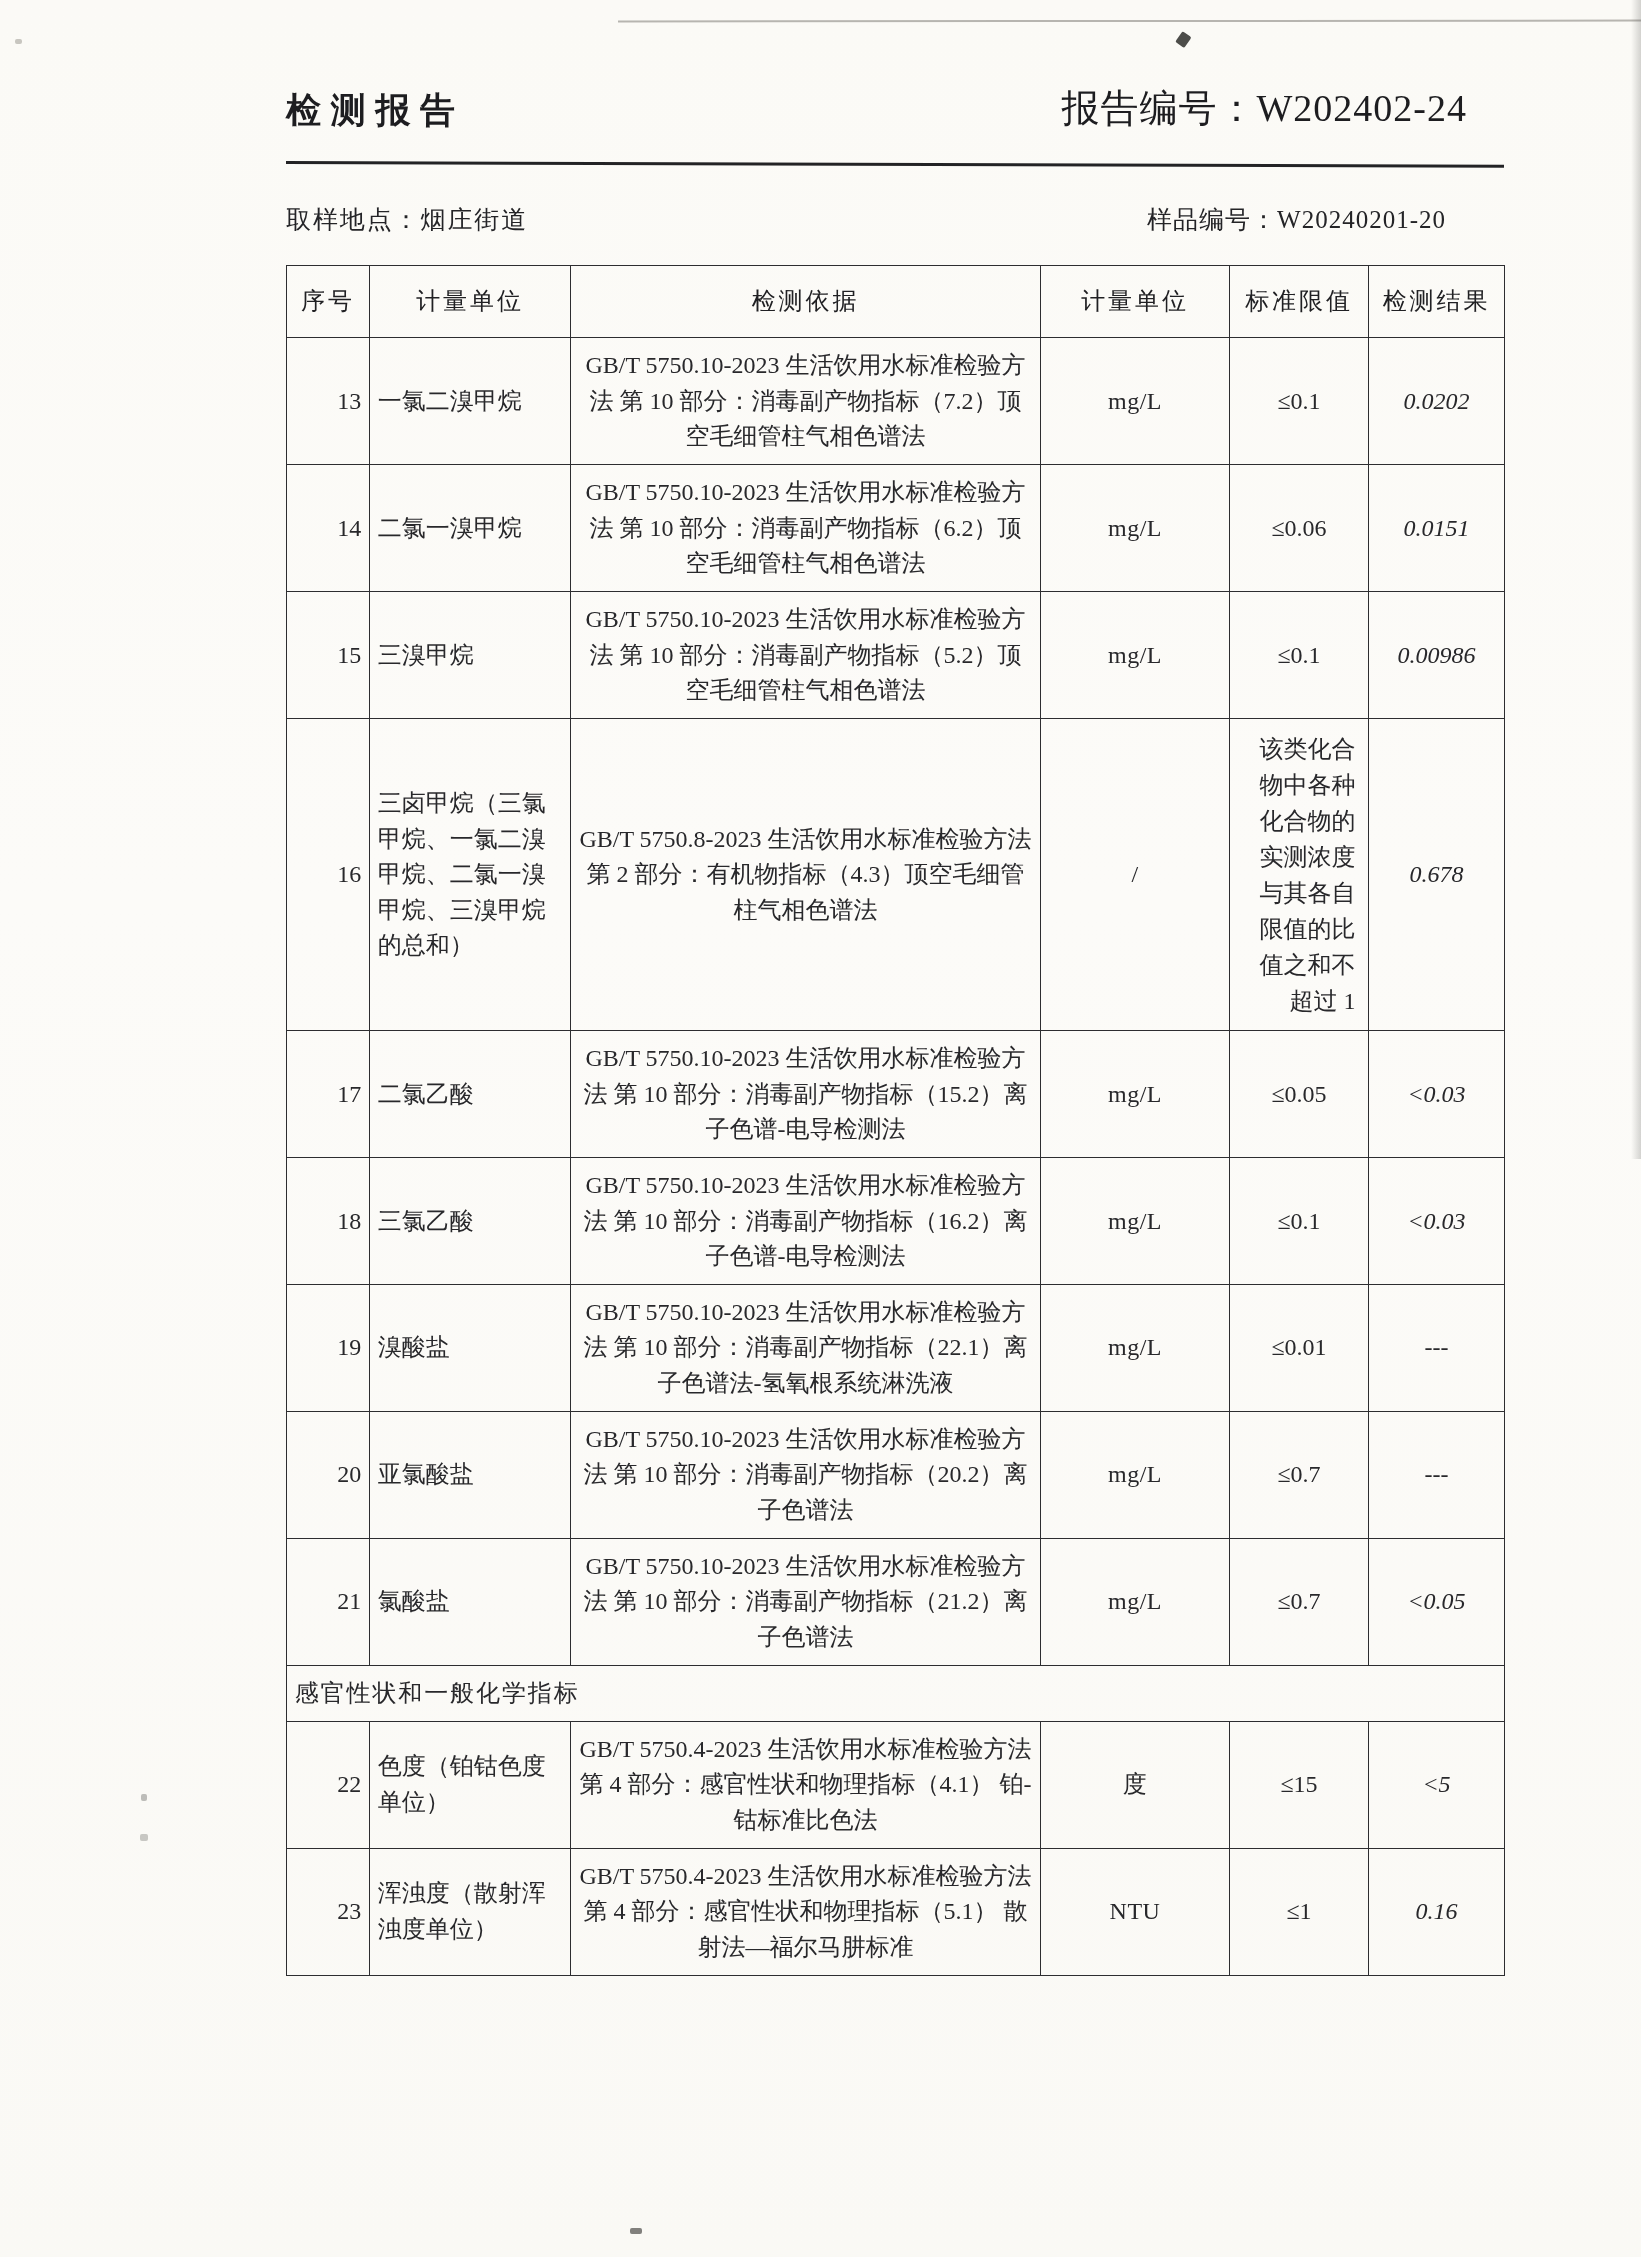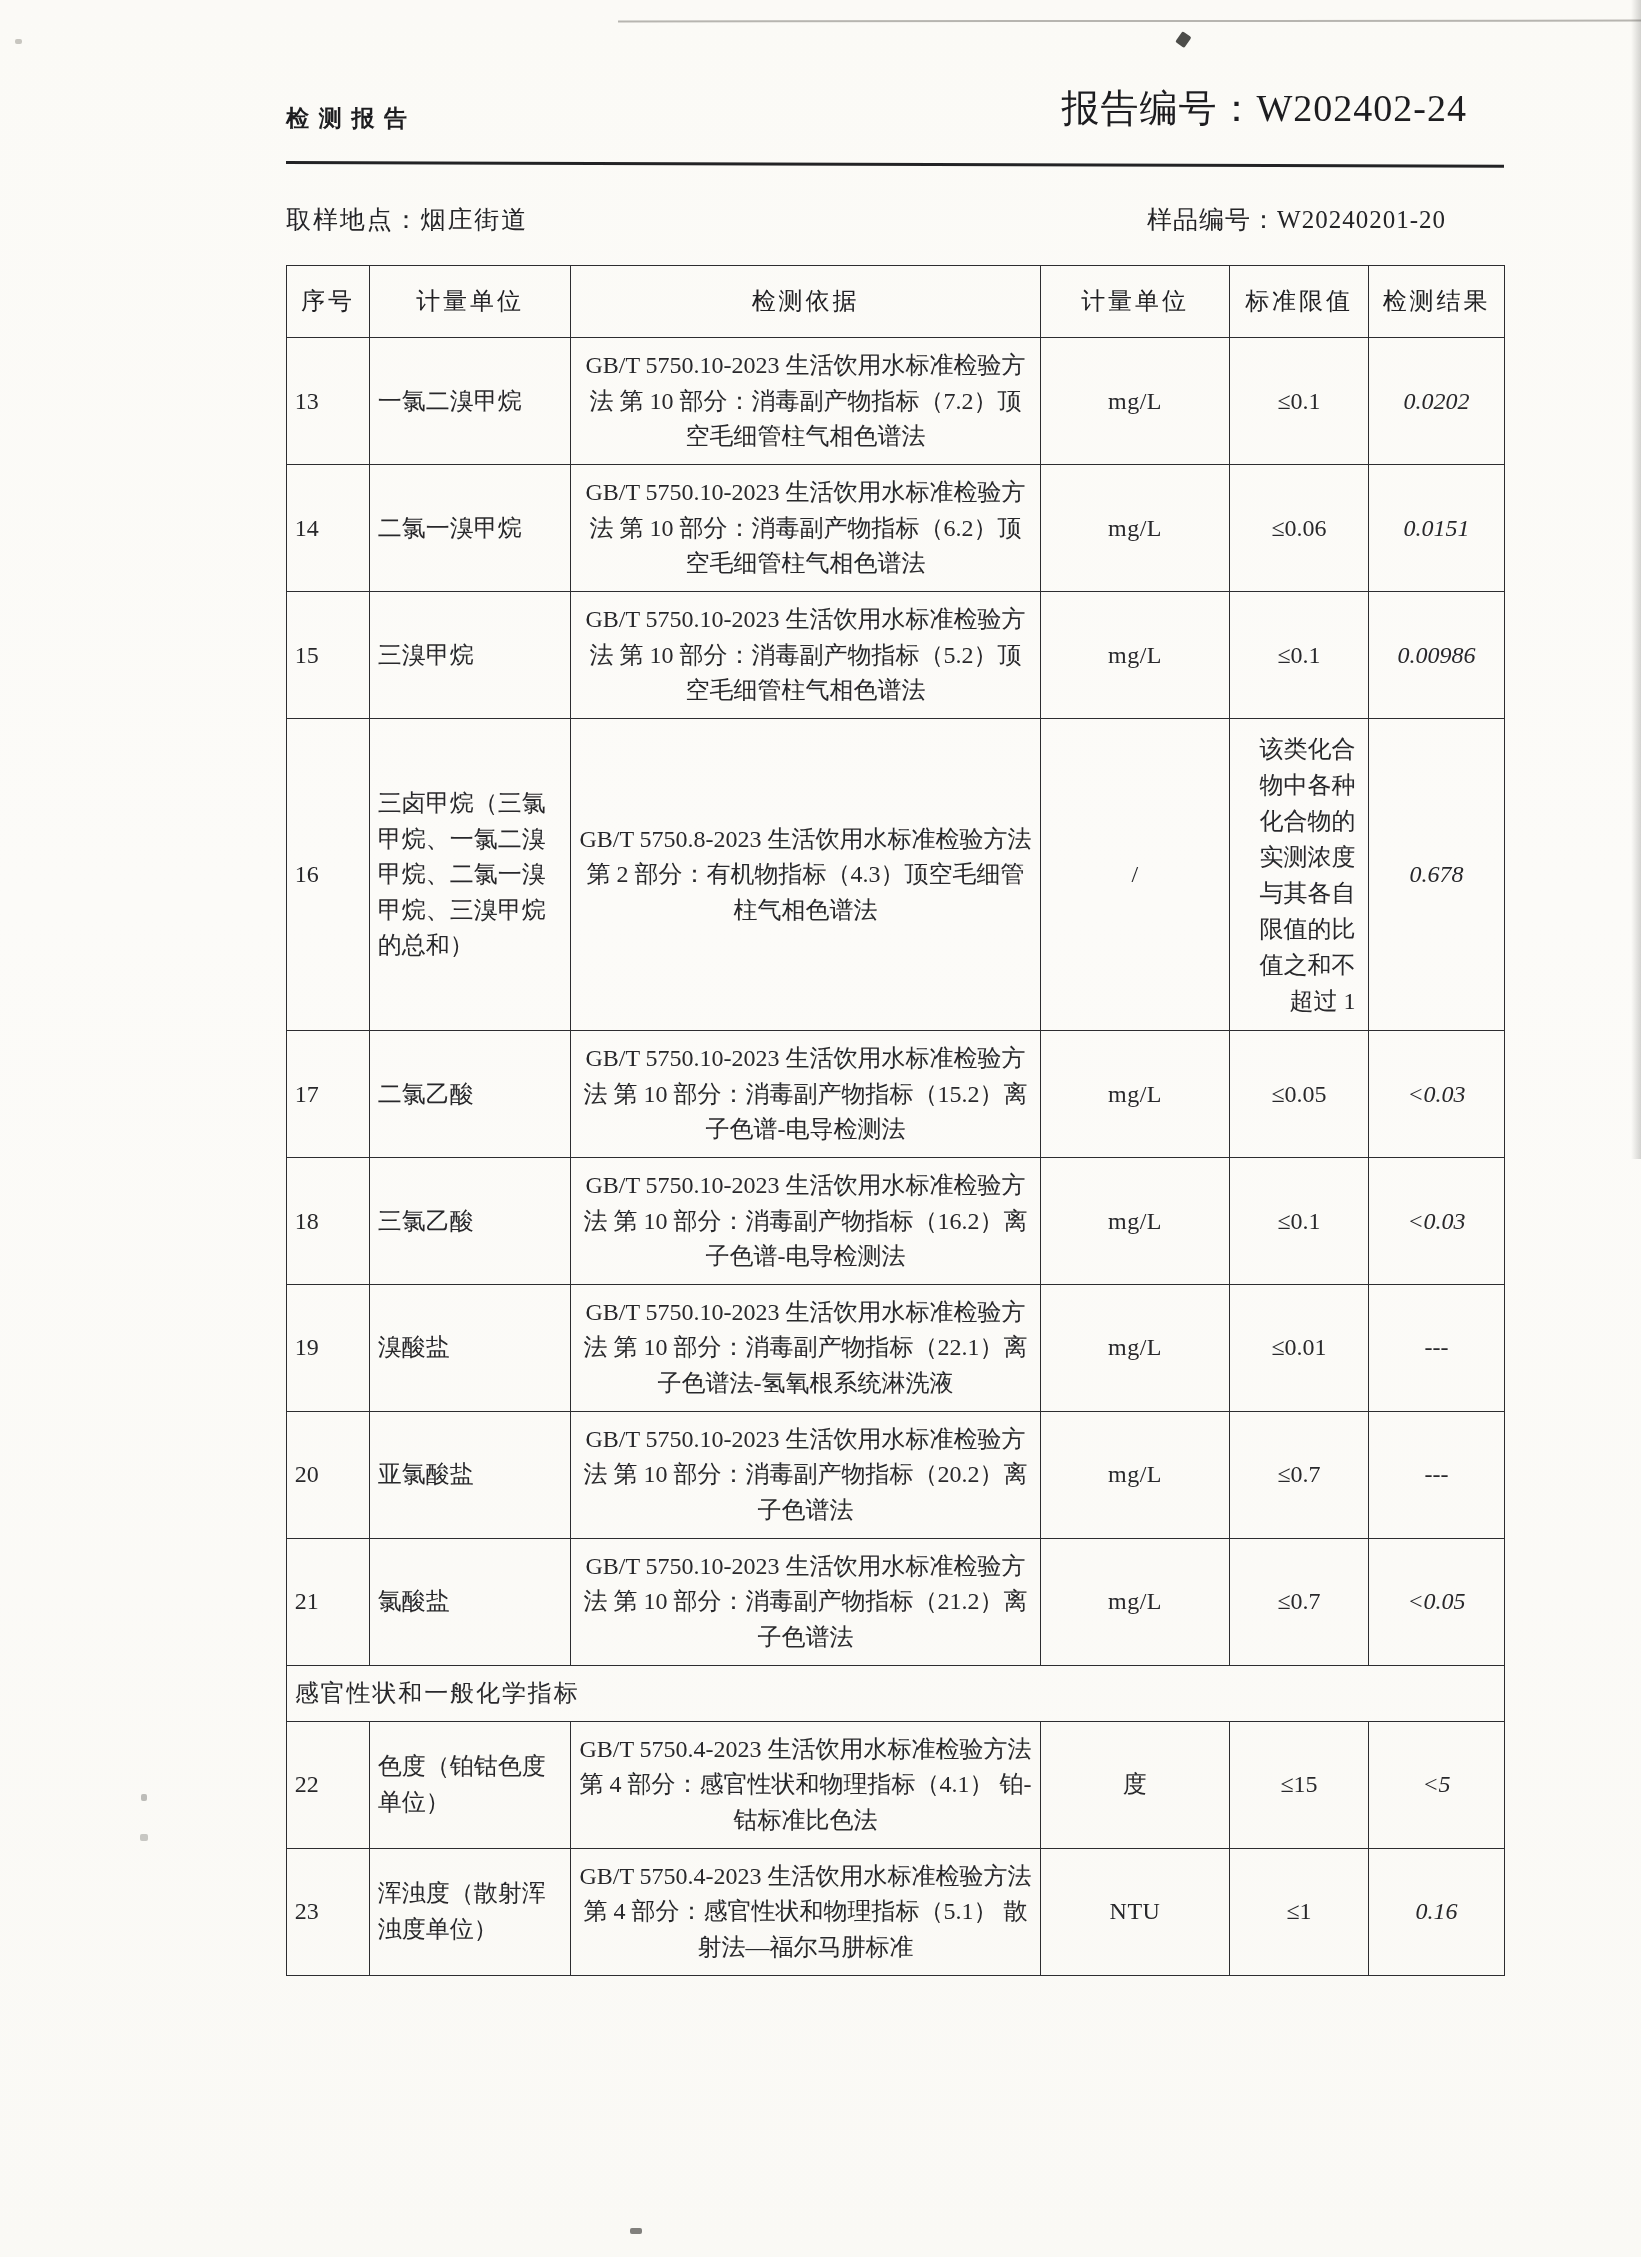--- a/index.html
+++ b/index.html
@@ -23,21 +23,21 @@
     background:#b7b5b0;transform:rotate(-0.05deg);
   }
   .speck{position:absolute;background:#8a8a86;border-radius:1.9px;}
   .speck.dark{background:#4d4d4a;}
   .speck.faint{background:#c8c6c0;}
 
   .content{position:absolute;left:286px;top:83px;width:1218px;}
 
   .titlebar{display:flex;justify-content:space-between;align-items:flex-end;}
   .doc-title{
-    font-size:23px;font-weight:600;letter-spacing:9.7px;color:#1d1d20;
+    font-size:35px;font-weight:600;letter-spacing:9.7px;color:#1d1d20;
   }
   .report-no{
     font-size:38px;color:#1d1d20;letter-spacing:1px;padding-right:37px;
   }
   .rule{
     margin-top:27px;height:2.9px;background:#232325;
     transform:rotate(0.18deg);transform-origin:left center;
   }
   .subheader{
     display:flex;justify-content:space-between;align-items:baseline;
@@ -54,21 +54,21 @@
     font-size:24px;line-height:1.48;
     vertical-align:middle;
     padding:9.7px 7.7px;
     color:#28282b;
     word-break:break-word;
   }
   table.results thead th{
     font-weight:normal;letter-spacing:2.9px;text-align:center;
     height:60px;padding:5.8px 3.9px;color:#202023;
   }
-  td.c-no{text-align:left;}
+  td.c-no{text-align:right;}
   td.c-item{text-align:left;padding-left:11.6px;padding-right:7.7px;}
   td.c-method{text-align:center;padding-left:11.6px;padding-right:9.7px;}
   td.c-unit{text-align:center;letter-spacing:0.5px;}
   td.c-limit{text-align:center;}
   td.c-limit.longtext{text-align:right;padding:11.6px 12.6px;line-height:1.5;}
   td.c-result{text-align:center;font-style:italic;}
   tr.data-row{height:114px;}
   tr.tall-row{height:290px;}
   td.section-cell{
     text-align:left;padding:11.6px 13.5px;letter-spacing:1.9px;height:33px;

